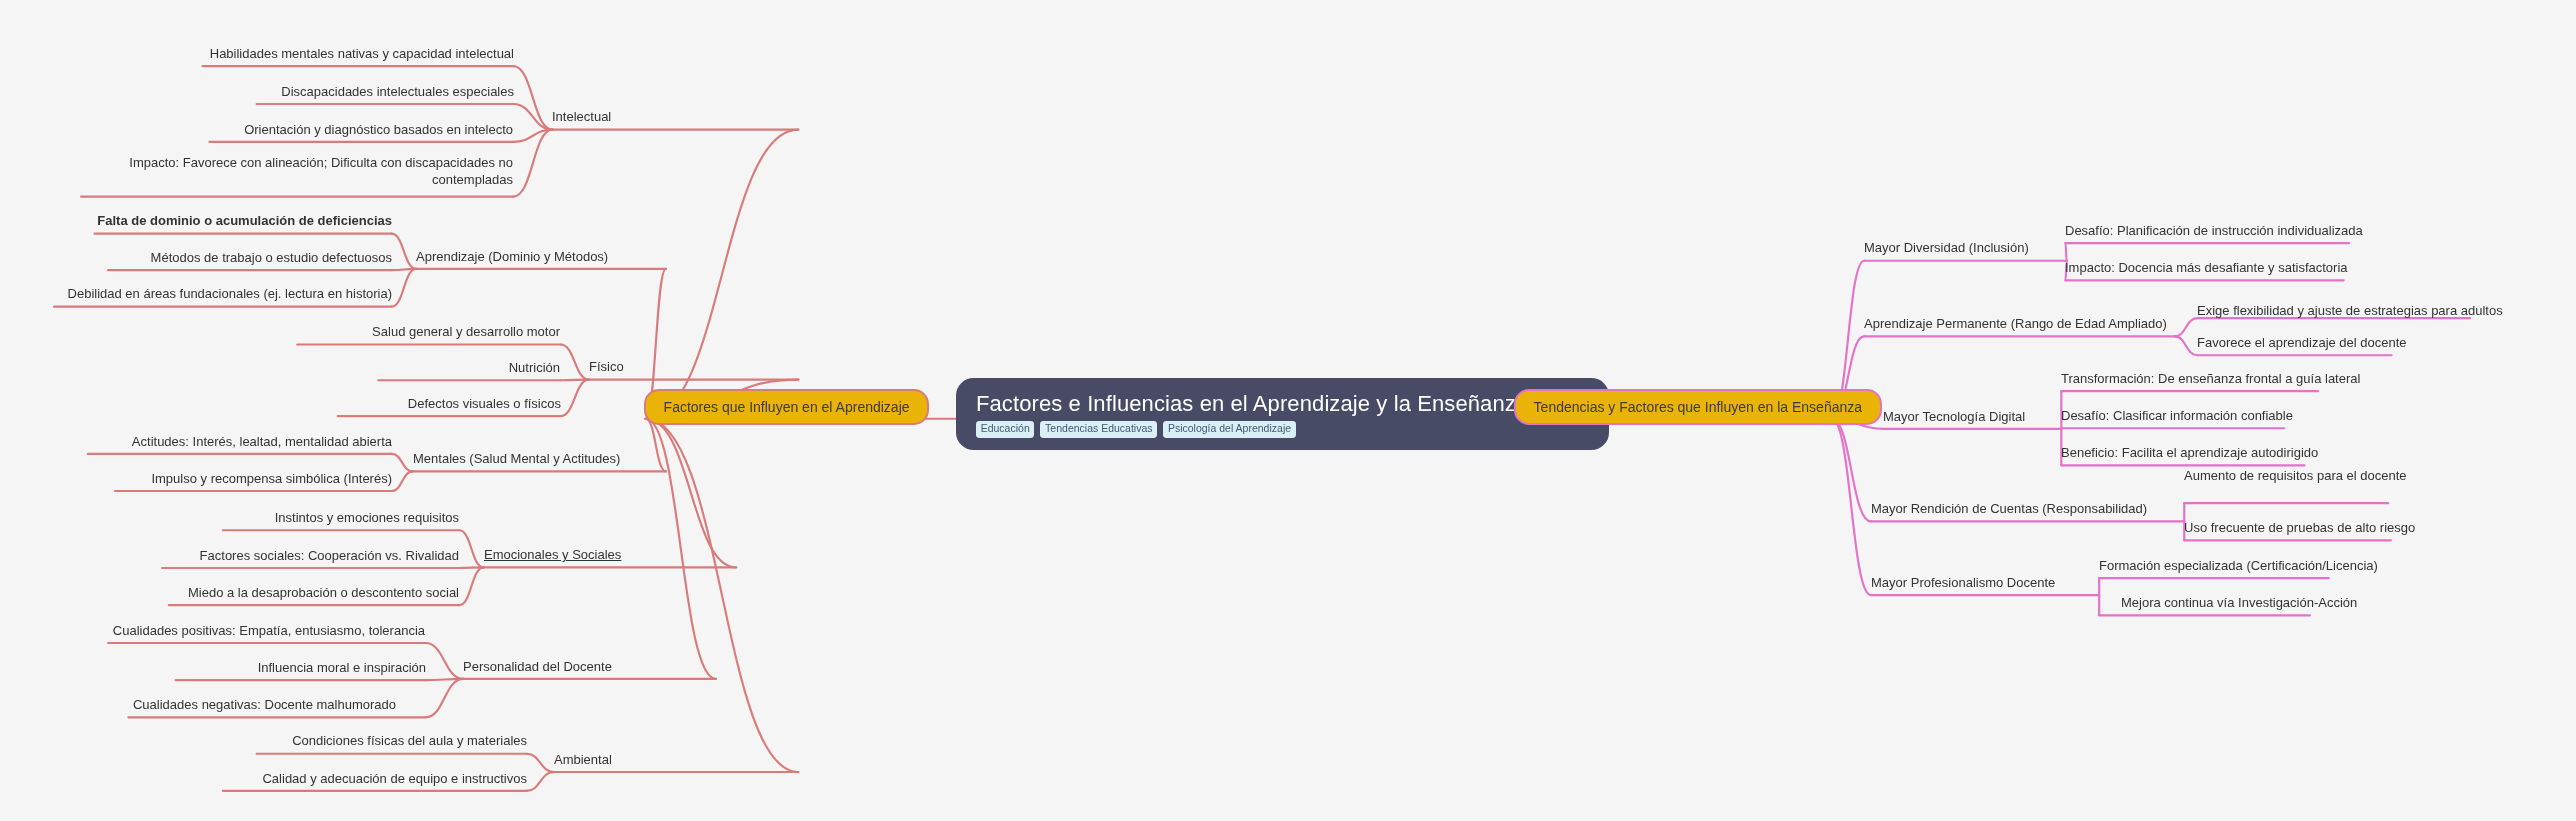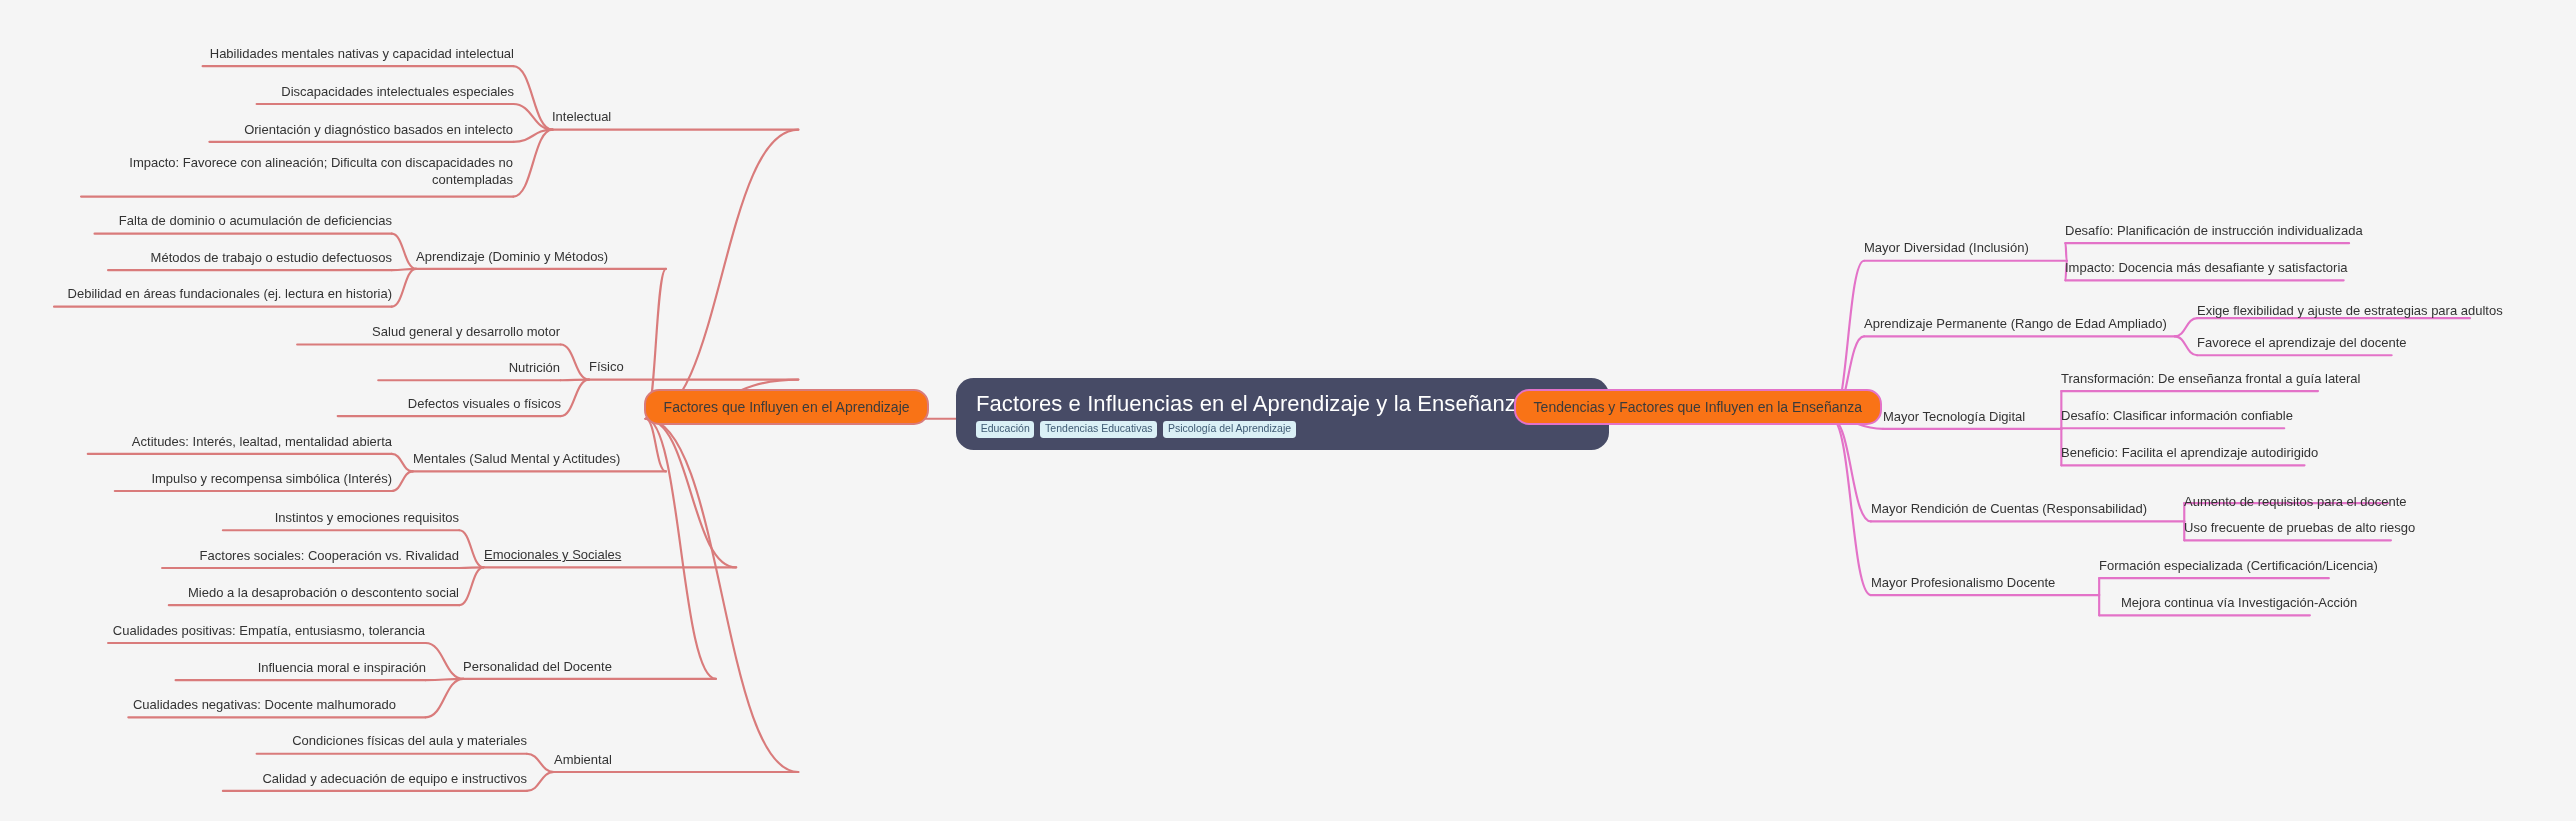--- a/index.html
+++ b/index.html
@@ -34,21 +34,21 @@
     background:#daf0f6;
     color:#3e5a73;
     border-radius:3.4px;
     font-size:10.5px;
     padding:2px 4.7px 2.7px 4.7px;
     line-height:1.1;
   }
 
   
   .pill{
-    background:#f97316;
+    background:#eab308;
     border-radius:15px;
     padding:8px 17.6px;
     font-size:14px;
     color:#3b3b3b;
     box-sizing:border-box;
   }
   .pill.left{border:2px solid #d97b7b;}
   .pill.right{border:2px solid #e372c8;}
 
   
@@ -185,21 +185,21 @@
   <div class="node lbl" style="left:413px;top:451px;">Mentales (Salud Mental y Actitudes)</div>
   <div class="node lbl" style="left:484px;top:547px;text-decoration:underline;">Emocionales y Sociales</div>
   <div class="node lbl" style="left:463px;top:659px;">Personalidad del Docente</div>
   <div class="node lbl" style="left:554px;top:752px;">Ambiental</div>
 
   <div class="node lbl r" style="left:203px;top:46px;width:311px;">Habilidades mentales nativas y capacidad intelectual</div>
   <div class="node lbl r" style="left:257px;top:84px;width:257px;">Discapacidades intelectuales especiales</div>
   <div class="node lbl r" style="left:209px;top:122px;width:304px;">Orientación y diagnóstico basados en intelecto</div>
   <div class="node lbl r wrap" style="left:81px;top:155px;width:432px;">Impacto: Favorece con alineación; Dificulta con discapacidades no contempladas</div>
 
-  <div class="node lbl r" style="left:95px;top:213px;width:297px;">Falta de dominio o acumulación de deficiencias</div>
+  <div class="node lbl r" style="left:95px;top:213px;width:297px;font-weight:bold;">Falta de dominio o acumulación de deficiencias</div>
   <div class="node lbl r" style="left:108px;top:250px;width:284px;">Métodos de trabajo o estudio defectuosos</div>
   <div class="node lbl r" style="left:54px;top:286px;width:338px;">Debilidad en áreas fundacionales (ej. lectura en historia)</div>
 
   <div class="node lbl r" style="left:297px;top:324px;width:263px;text-align:right;">Salud general y desarrollo motor</div>
   <div class="node lbl r" style="left:378px;top:360px;width:182px;">Nutrición</div>
   <div class="node lbl r" style="left:338px;top:396px;width:223px;">Defectos visuales o físicos</div>
 
   <div class="node lbl r" style="left:88px;top:434px;width:304px;">Actitudes: Interés, lealtad, mentalidad abierta</div>
   <div class="node lbl r" style="left:115px;top:471px;width:277px;">Impulso y recompensa simbólica (Interés)</div>
 
@@ -223,20 +223,20 @@
   <div class="node lbl" style="left:2065px;top:223px;">Desafío: Planificación de instrucción individualizada</div>
   <div class="node lbl" style="left:2065px;top:260px;">Impacto: Docencia más desafiante y satisfactoria</div>
 
   <div class="node lbl" style="left:2197px;top:303px;">Exige flexibilidad y ajuste de estrategias para adultos</div>
   <div class="node lbl" style="left:2197px;top:335px;">Favorece el aprendizaje del docente</div>
 
   <div class="node lbl" style="left:2061px;top:371px;">Transformación: De enseñanza frontal a guía lateral</div>
   <div class="node lbl" style="left:2061px;top:408px;">Desafío: Clasificar información confiable</div>
   <div class="node lbl" style="left:2061px;top:445px;">Beneficio: Facilita el aprendizaje autodirigido</div>
 
-  <div class="node lbl" style="left:2184px;top:494px;">Aumento de requisitos para el docente</div>
+  <div class="node lbl" style="left:2184px;top:468px;">Aumento de requisitos para el docente</div>
   <div class="node lbl" style="left:2184px;top:520px;">Uso frecuente de pruebas de alto riesgo</div>
 
   <div class="node lbl" style="left:2099px;top:558px;">Formación especializada (Certificación/Licencia)</div>
   <div class="node lbl" style="left:2099px;top:595px;padding-left:22px;">Mejora continua vía Investigación-Acción</div>
 
 </div>
 
 
 </body></html>

